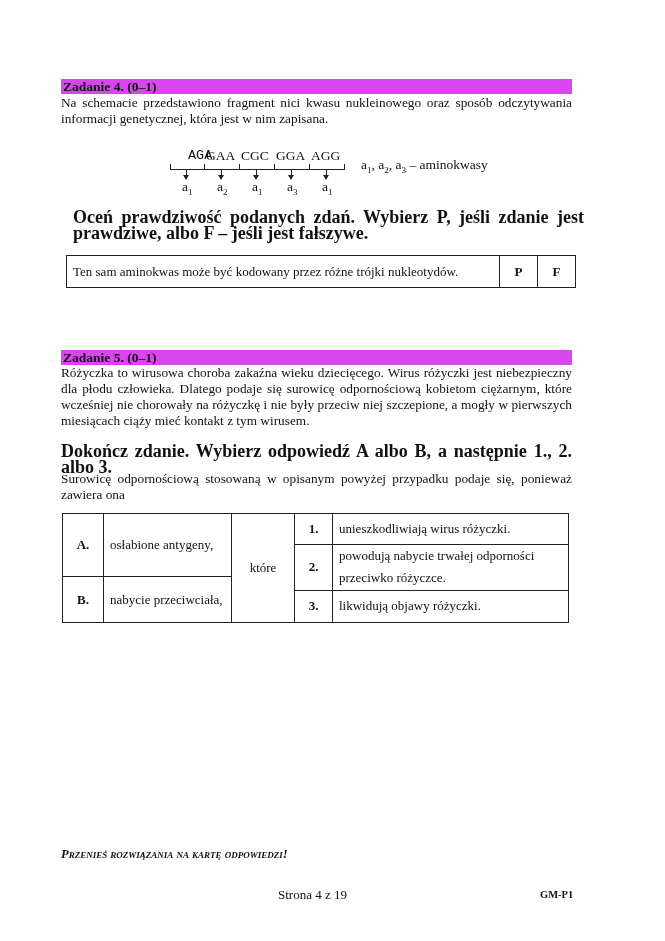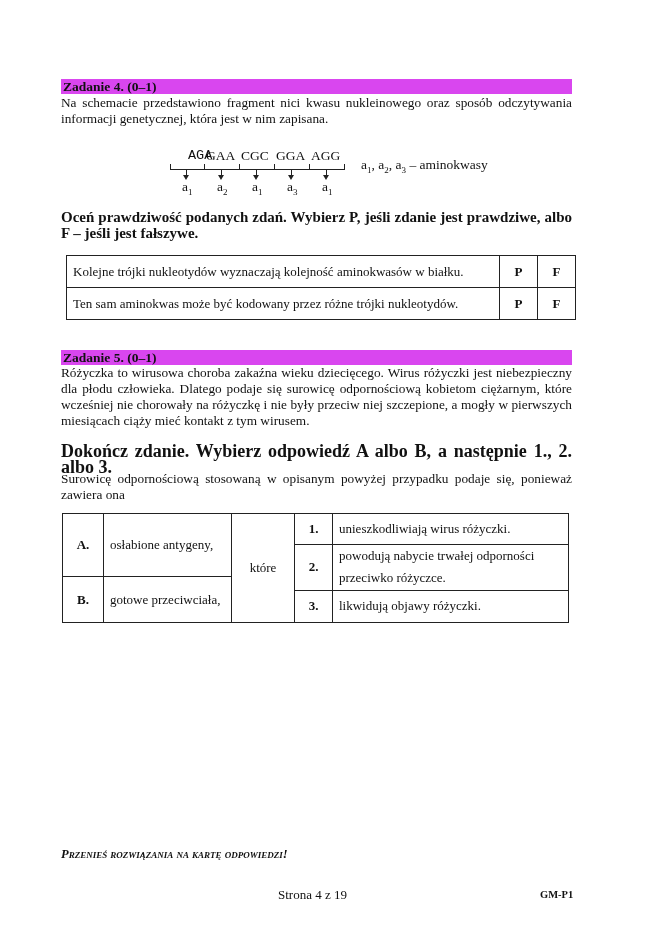--- a/index.html
+++ b/index.html
@@ -55,29 +55,24 @@
 
   <div class="amino" style="left:14px;"><span>a</span><sub>1</sub></div>
   <div class="amino" style="left:49px;"><span>a</span><sub>2</sub></div>
   <div class="amino" style="left:84px;"><span>a</span><sub>1</sub></div>
   <div class="amino" style="left:119px;"><span>a</span><sub>3</sub></div>
   <div class="amino" style="left:154px;"><span>a</span><sub>1</sub></div>
 
   <div class="codon" style="left:193px;top:9px;"><span>a</span><sub>1</sub>, <span>a</span><sub>2</sub>, <span>a</span><sub>3</sub><span> – aminokwasy</span></div>
 </div>
 
-<div class="abs para bold" style="top:209px;font-size:15px;">Oceń prawdziwość podanych zdań. Wybierz P, jeśli zdanie jest prawdziwe, albo F – jeśli jest fałszywe.</div>
+<div class="abs para bold" style="top:209px;font-size:18px;margin-left:12px;">Oceń prawdziwość podanych zdań. Wybierz P, jeśli zdanie jest prawdziwe, albo F – jeśli jest fałszywe.</div>
 
 <table class="pf" style="left:66px;top:255px;width:510px;">
   <tbody>
-      <tr style="height:32px;">
-    <td>Kolejne trójki nukleotydów wyznaczają kolejność aminokwasów w białku.</td>
-    <td class="pf-cell">P</td>
-    <td class="pf-cell">F</td>
-  </tr>
   <tr style="height:32px;">
     <td>Ten sam aminokwas może być kodowany przez różne trójki nukleotydów.</td>
     <td class="pf-cell">P</td>
     <td class="pf-cell">F</td>
   </tr>
 </tbody>
   </table>
 
 <div class="abs task-header" style="top:350px;">Zadanie 5. (0–1)</div>
 <div class="abs para" style="top:365px;">Różyczka to wirusowa choroba zakaźna wieku dziecięcego. Wirus różyczki jest niebezpieczny dla płodu człowieka. Dlatego podaje się surowicę odpornościową kobietom ciężarnym, które wcześniej nie chorowały na różyczkę i nie były przeciw niej szczepione, a mogły w pierwszych miesiącach ciąży mieć kontakt z tym wirusem.</div>
@@ -93,21 +88,21 @@
     <td rowspan="4" style="width:50px;text-align:center;">które</td>
     <td style="width:25px;text-align:center;font-weight:bold;">1.</td>
     <td>unieszkodliwiają wirus różyczki.</td>
   </tr>
   <tr style="height:32px;">
     <td rowspan="2" style="text-align:center;font-weight:bold;">2.</td>
     <td rowspan="2" style="line-height:22px;">powodują nabycie trwałej odporności przeciwko różyczce.</td>
   </tr>
   <tr style="height:1px;">
     <td rowspan="2" style="text-align:center;font-weight:bold;height:45px;">B.</td>
-    <td rowspan="2">gotowe przeciwciała,</td>
+    <td rowspan="2">nabycie przeciwciała,</td>
   </tr>
   <tr style="height:31px;">
     <td style="text-align:center;font-weight:bold;">3.</td>
     <td>likwidują objawy różyczki.</td>
   </tr>
 </tbody>
   </table>
 
 <div class="abs footer-note sc">Przenieś rozwiązania na kartę odpowiedzi!</div>
 <div class="abs" style="left:278px;top:887px;font-size:13px;">Strona 4 z 19</div>

